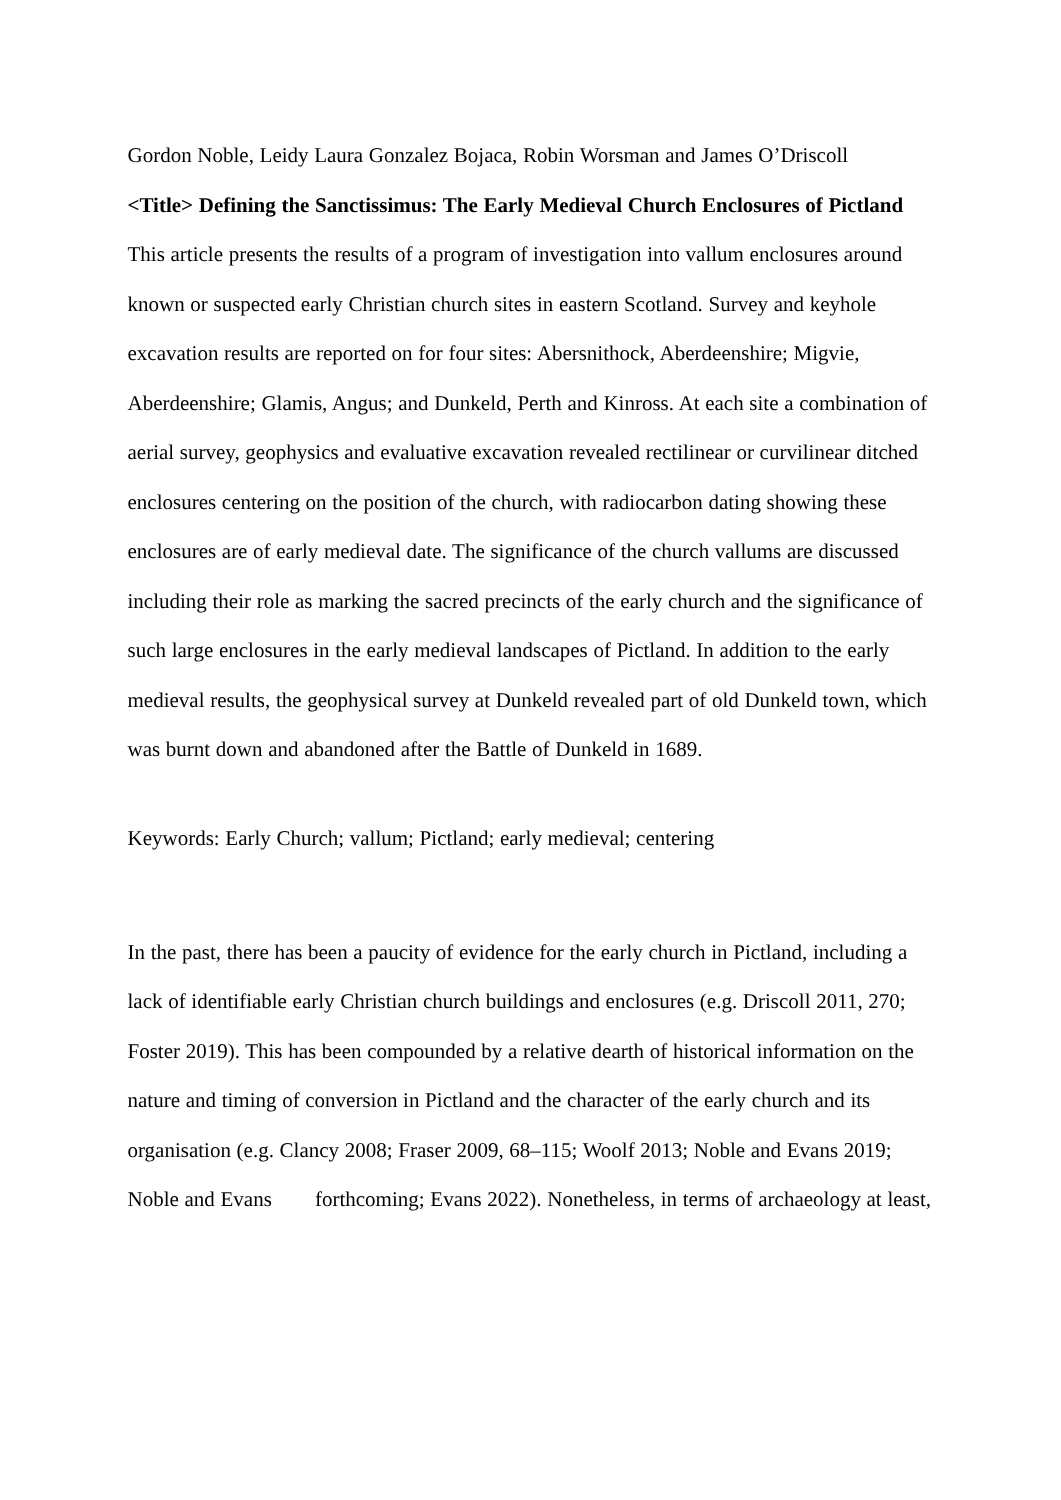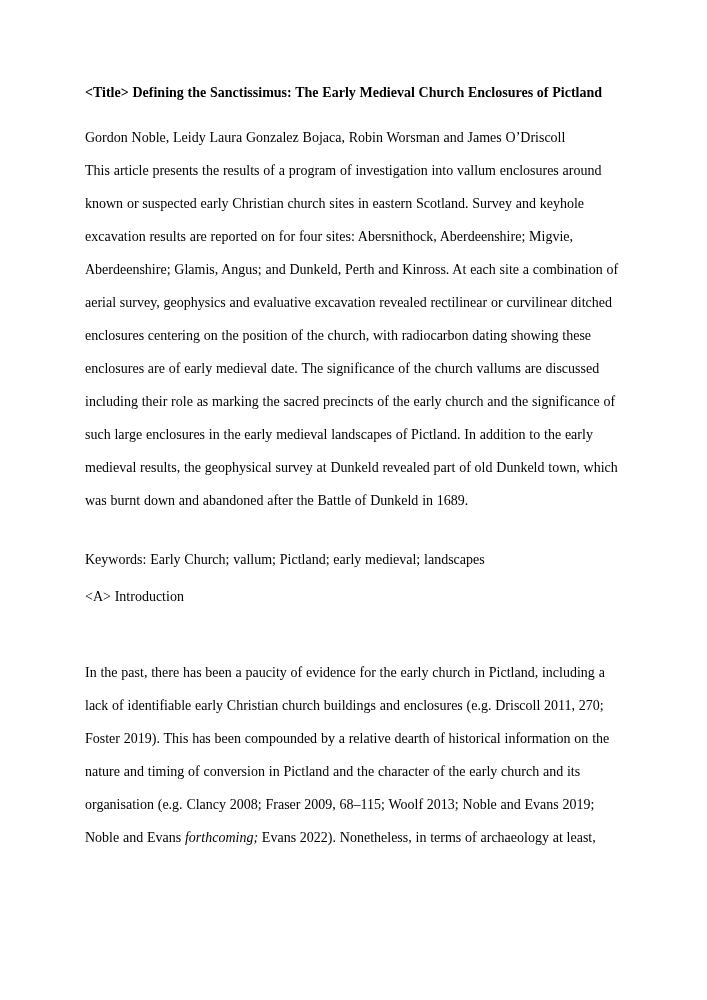--- a/index.html
+++ b/index.html
@@ -41,32 +41,31 @@
   .keywords {
     margin-top: 26px;
   }
   .section-heading {
     margin-top: 4px;
   }
   .intro-para {
     margin-top: 43px;
   }
   .seg-italic {
-    font-style: italic;
+    margin-left: 25px;
   }
 </style>
 </head>
 <body>
 
 <div class="page">
+  <div class="para authors">Gordon Noble, Leidy Laura Gonzalez Bojaca, Robin Worsman and James O’Driscoll</div>
+
   <div class="para title">&lt;Title&gt; Defining the Sanctissimus: The Early Medieval Church Enclosures of Pictland</div>
-
-  <div class="para authors">Gordon Noble, Leidy Laura Gonzalez Bojaca, Robin Worsman and James O’Driscoll</div>
 
 
   <div class="para abstract-body">This article presents the results of a program of investigation into vallum enclosures around known or suspected early Christian church sites in eastern Scotland. Survey and keyhole excavation results are reported on for four sites: Abersnithock, Aberdeenshire; Migvie, Aberdeenshire; Glamis, Angus; and Dunkeld, Perth and Kinross. At each site a combination of aerial survey, geophysics and evaluative excavation revealed rectilinear or curvilinear ditched enclosures centering on the position of the church, with radiocarbon dating showing these enclosures are of early medieval date. The significance of the church vallums are discussed including their role as marking the sacred precincts of the early church and the significance of such large enclosures in the early medieval landscapes of Pictland. In addition to the early medieval results, the geophysical survey at Dunkeld revealed part of old Dunkeld town, which was burnt down and abandoned after the Battle of Dunkeld in 1689.</div>
 
-  <div class="para keywords">Keywords: Early Church; vallum; Pictland; early medieval; landscapes</div>
+  <div class="para keywords">Keywords: Early Church; vallum; Pictland; early medieval; centering</div>
 
-  <div class="para section-heading">&lt;A&gt; Introduction</div>
 
   <div class="para intro-para"><span>In the past, there has been a paucity of evidence for the early church in Pictland, including a lack of identifiable early Christian church buildings and enclosures (e.g. Driscoll 2011, 270; Foster 2019). This has been compounded by a relative dearth of historical information on the nature and timing of conversion in Pictland and the character of the early church and its organisation (e.g. Clancy 2008; Fraser 2009, 68–115; Woolf 2013; Noble and Evans 2019; Noble and Evans </span><span class="seg-italic">forthcoming;</span><span> Evans 2022). Nonetheless, in terms of archaeology at least,</span></div>
 </div>
 
 </body></html>

